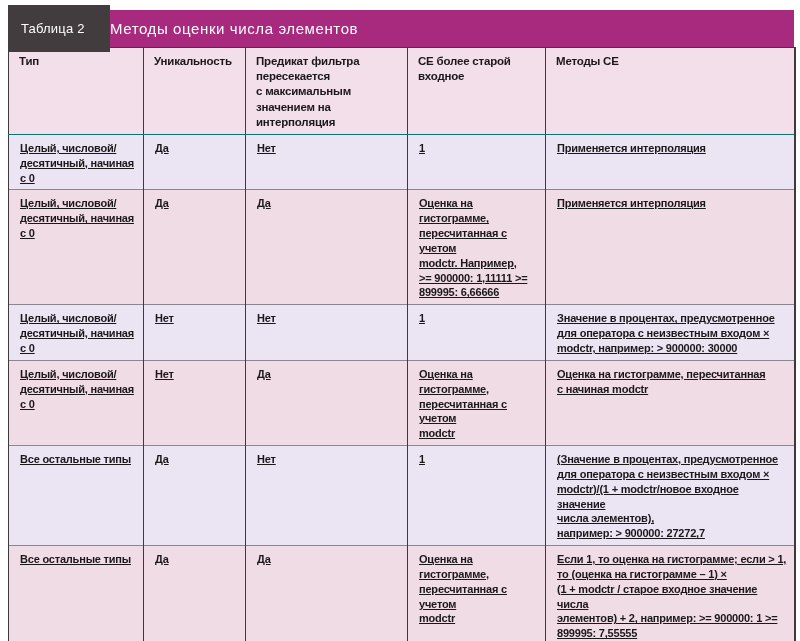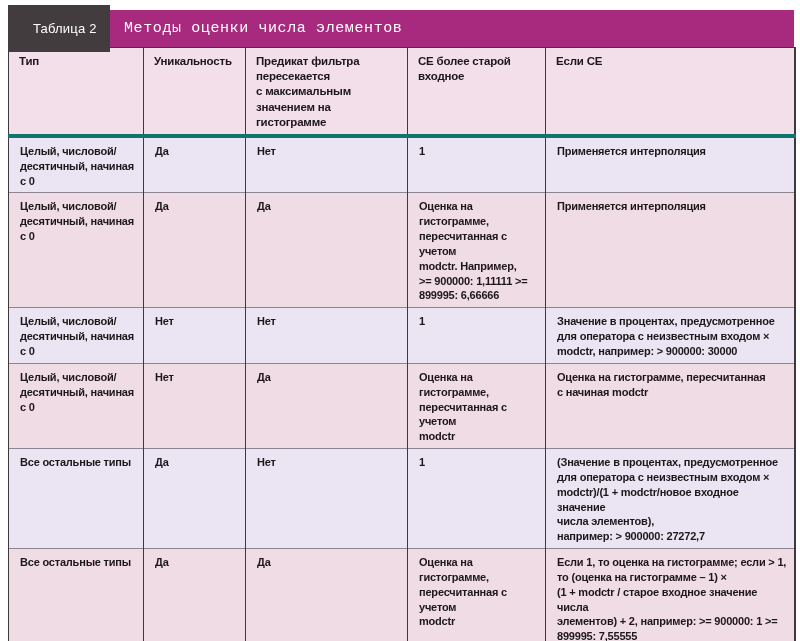--- a/index.html
+++ b/index.html
@@ -15,27 +15,27 @@
   }
   html,body{margin:0;padding:0;background:var(--page-bg);}
   body{
     width:800px;height:641px;overflow:hidden;
     font-family:"Liberation Sans","DejaVu Sans",sans-serif;
     color:var(--text);
   }
   .titlebar{display:flex;align-items:flex-start;padding:5px 6px 0 8px;height:47px;box-sizing:border-box;}
   .table-label{
     width:102px;height:47px;background:var(--dark-label);color:#fff;
-    display:flex;align-items:center;box-sizing:border-box;padding-left:25px;
+    display:flex;align-items:center;box-sizing:border-box;padding-left:13px;
     font-size:13px;letter-spacing:0.2px;flex:none;
   }
   .main-title{
     flex:1;height:37px;margin-top:5px;background:var(--magenta);color:#fff;
-    display:flex;align-items:center;box-sizing:border-box;padding-left:14px;
-    font-size:15px;letter-spacing:0.6px;font-weight:400;font-family:Liberation Mono, monospace;
+    display:flex;align-items:center;box-sizing:border-box;
+    font-size:15px;letter-spacing:0.6px;font-weight:400;
   }
   table.ce{
     border-collapse:collapse;table-layout:fixed;
     width:786px;margin-left:8px;
     border-top:1px solid var(--border-dark);
     border-left:1px solid var(--border-dark);
     border-right:2px solid var(--border-dark);
     border-bottom:5px solid #231f20;
   }
   col.c1{width:135px}col.c2{width:102px}col.c3{width:162px}col.c4{width:138px}col.c5{width:249px}
@@ -47,22 +47,22 @@
   }
   th{
     background:var(--header-row-bg);
     font-size:11.5px;font-weight:700;letter-spacing:-0.2px;line-height:1.32;
     padding-left:10px;
   }
   td{
     font-size:11px;font-weight:700;letter-spacing:-0.2px;line-height:1.35;
   }
   thead tr{height:63px}
-  thead th{border-bottom:4px solid #0f766e;}
-  tbody td{border-top:1px solid var(--border-row);}
+  thead th{border-bottom:1px solid #0f766e;}
+  tbody td{border-top:1px solid var(--border-row);text-decoration:underline;}
   tbody tr.alt-a td{background:var(--row-lavender);}
   tbody tr.alt-b td{background:var(--row-pink);}
   tbody tr:nth-child(1){height:43px}
   tbody tr:nth-child(2){height:85px}
   tbody tr:nth-child(3){height:55px}
   tbody tr:nth-child(4){height:54px}
   tbody tr:nth-child(5){height:82px}
   tbody tr:nth-child(6){height:82px}
   tbody tr:nth-child(7){height:52px}
   tbody tr:nth-child(8){height:64px}
@@ -83,23 +83,23 @@
       <col class="c4">
       <col class="c5">
   </colgroup>
   <thead>
     <tr>
       <th>Тип</th>
       <th>Уникальность</th>
       <th>Предикат фильтра
 пересекается
 с максимальным
-значением на гистограмме</th>
+значением на интерполяция</th>
       <th>СЕ более старой входное</th>
-      <th>Если СЕ</th>
+      <th>Методы СЕ</th>
     </tr>
   </thead>
   <tbody>
     <tr class="alt-a">
       <td>Целый, числовой/
 десятичный, начиная с 0</td>
       <td>Да</td>
       <td>Нет</td>
       <td>1</td>
       <td>Применяется интерполяция</td>

